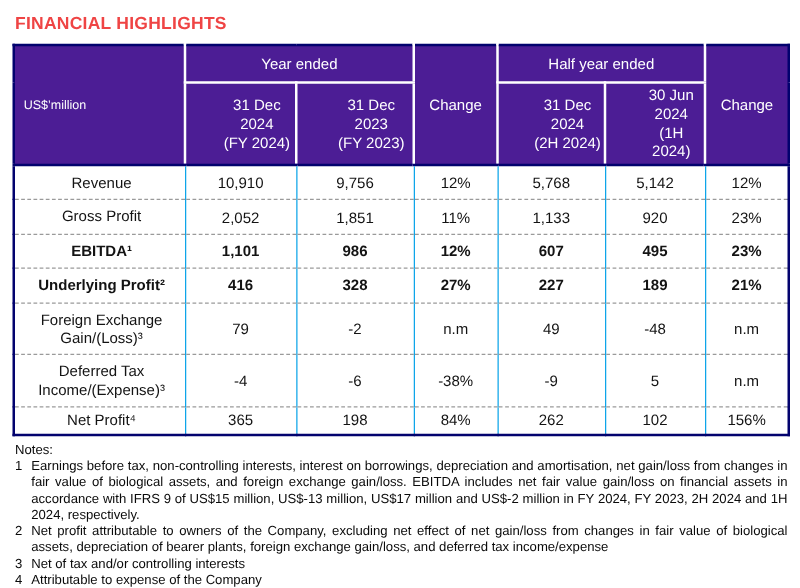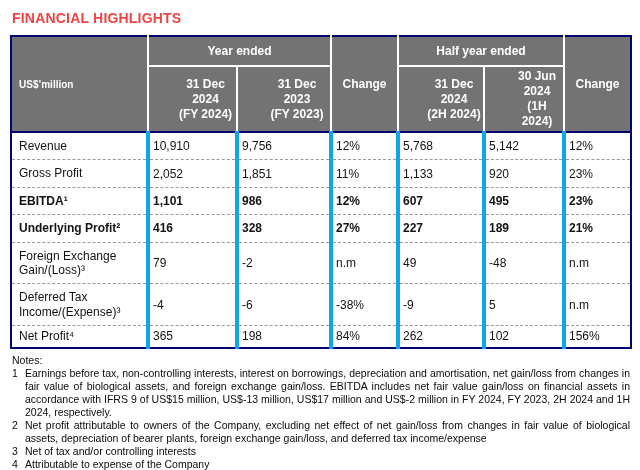--- a/index.html
+++ b/index.html
@@ -23,23 +23,23 @@
 
   table.fin {
     border-collapse: collapse;
     table-layout: fixed;
     width: 620px;
     border: 2px solid #02026e;
   }
 
   
   thead th {
-    background: #737373;
+    background: #4c1d95;
     color: #ffffff;
-    font-weight: bold;
+    font-weight: normal;
     font-size: 12px;
     text-align: center;
     vertical-align: middle;
     padding: 2px 2px;
   }
   thead th.unit {
     text-align: left;
     padding-left: 7px;
     font-size: 10px;
   }
@@ -52,37 +52,37 @@
   }
   th.w-sep  { border-left: 2px solid #ffffff; }
   th.grp    { border-bottom: 2px solid #ffffff; }
   thead tr.sub-row th { border-bottom: 2px solid #02026e; }
   thead th.unit, thead th.chg { border-bottom: 2px solid #02026e; }
 
   
   tbody td {
     background: #ffffff;
     font-size: 12px;
-    text-align: left;
+    text-align: center;
     vertical-align: middle;
     padding: 6px 3px;
-    border-left: 4px solid #0ea5e9;
+    border-left: 1px solid #0ea5e9;
     border-top: 1px dashed #9a9a9a;
     color: #131313;
   }
   tbody td.label {
     text-align: left;
     padding-left: 7px;
     padding-right: 4px;
     line-height: 1.2;
   }
   tbody tr.bold td { font-weight: bold; }
   tbody tr:first-child td { border-top: none; }
   tbody tr:last-child td { padding-top: 3px; padding-bottom: 3px; }
-  tbody td:first-child { border-left: none; }
+  tbody td:first-child { border-left: none; text-align: center; }
 
   
   .notes {
     width: 620px;
     margin-top: 5px;
     font-size: 10.5px;
     line-height: 1.24;
     color: #0a0a0a;
   }
   .notes-heading { margin: 0 0 0 2px; }

